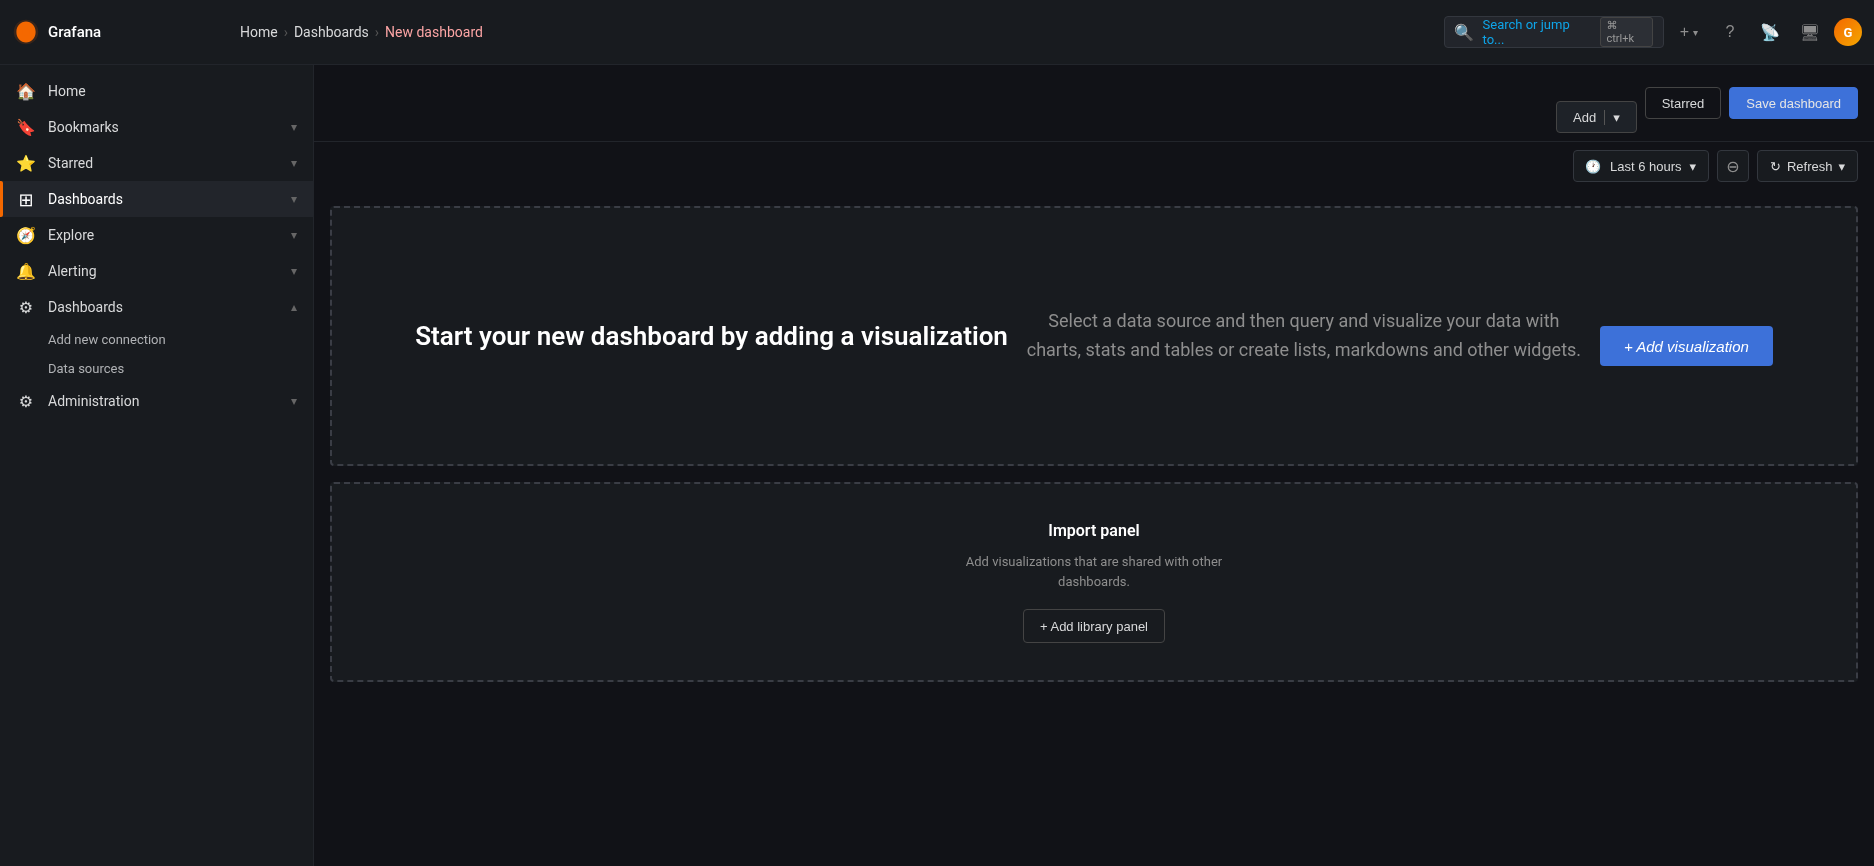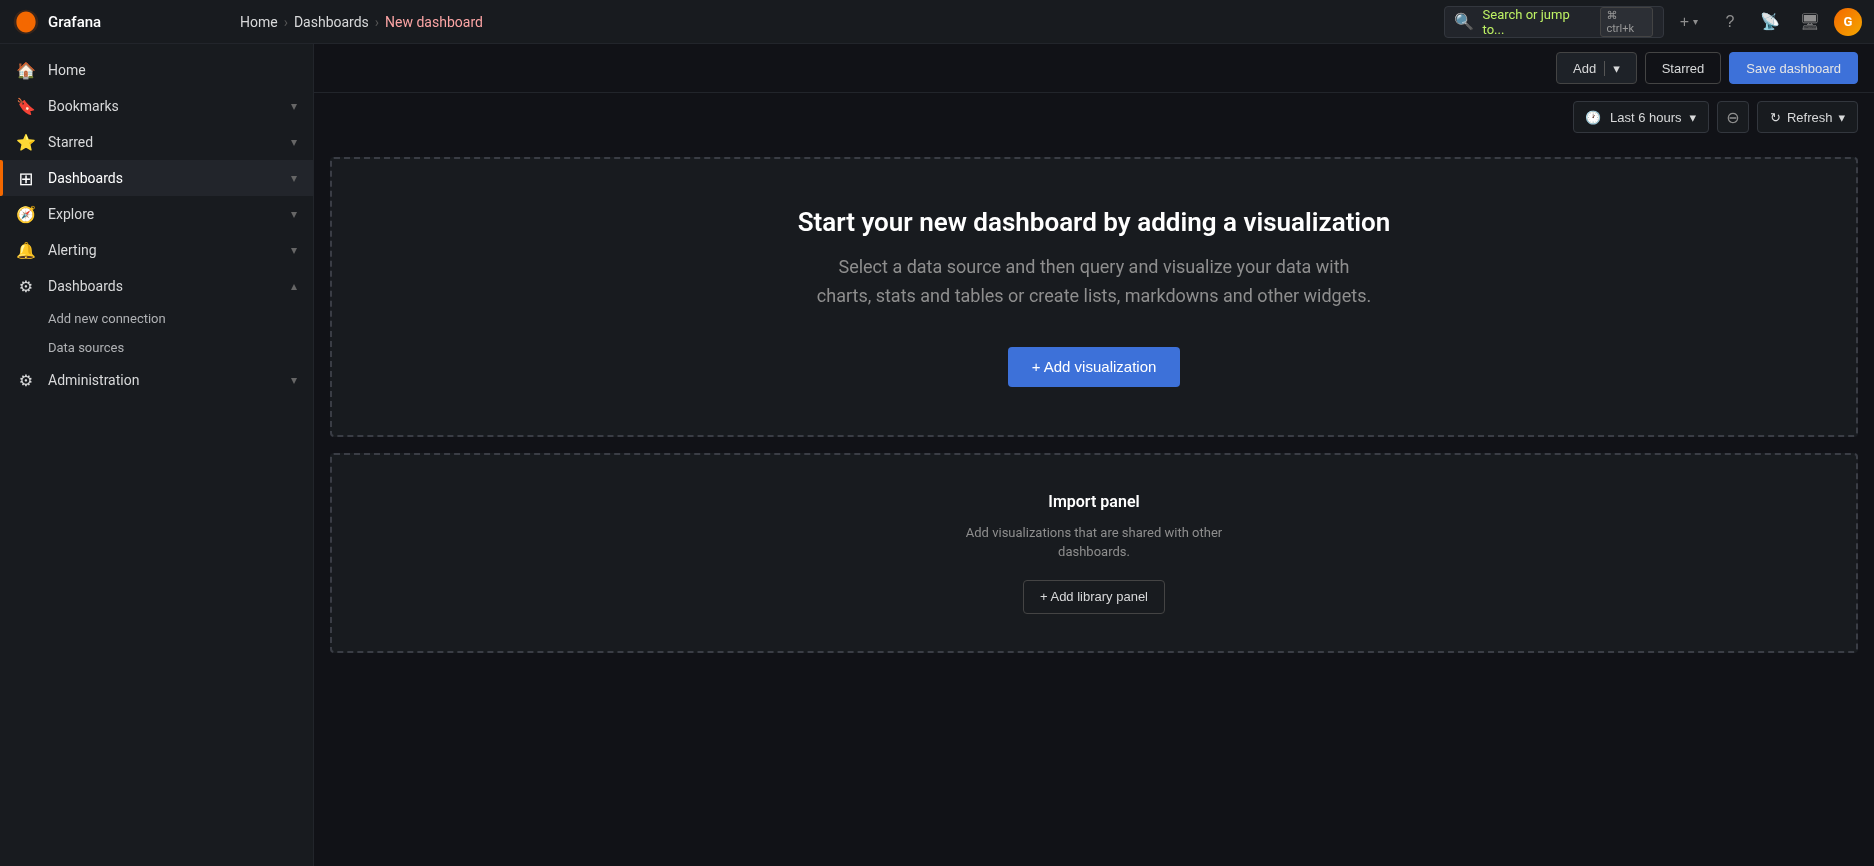--- a/index.html
+++ b/index.html
@@ -12,21 +12,21 @@
       display: flex;
       flex-direction: column;
     }
 
     
     .topnav {
       display: flex;
       align-items: center;
       background: #181b1f;
       border-bottom: 1px solid #22252b;
-      height: 44px;
+      height: 65px;
       padding: 0 12px;
       flex-shrink: 0;
       gap: 8px;
     }
     .topnav-logo {
       display: flex;
       align-items: center;
       gap: 8px;
       color: #fff;
       font-size: 15px;
@@ -67,21 +67,21 @@
       background: #22252b;
       border: 1px solid #33373e;
       border-radius: 4px;
       padding: 0 10px;
       height: 32px;
       gap: 8px;
       width: 220px;
       cursor: text;
     }
     .search-bar-text {
-      color: #bef264;
+      color: #0ea5e9;
       font-size: 13px;
     }
     .search-shortcut {
       margin-left: auto;
       display: flex;
       align-items: center;
       gap: 3px;
       color: #666;
       font-size: 11px;
     }
@@ -223,20 +223,21 @@
       border-radius: 4px;
       font-size: 13px;
       cursor: pointer;
       border: 1px solid transparent;
       font-weight: 500;
     }
     .btn-add {
       background: #1e2228;
       border-color: #444;
       color: #d8d9da;
+      margin-top: 28px;
     }
     .btn-settings {
       background: transparent;
       border-color: #444;
       color: #d8d9da;
     }
     .btn-save {
       background: #3d71d9;
       border-color: #3d71d9;
       color: #e5e5e5;
@@ -305,21 +306,21 @@
       flex-direction: column;
       gap: 16px;
     }
 
     
     .panel-main {
       border: 2px dashed #3a3d45;
       border-radius: 4px;
       background: #181b1f;
       display: flex;
-      flex-direction: column;
+      flex-direction: row;
       align-items: center;
       justify-content: center;
       padding: 48px 24px;
       text-align: center;
       gap: 16px;
       min-height: 260px;
     }
     .panel-title-large {
       font-size: 26px;
       font-weight: 600;
@@ -338,20 +339,21 @@
       background: #3d71d9;
       border: none;
       border-radius: 4px;
       padding: 8px 24px;
       height: 40px;
       font-size: 15px;
       color: #fff;
       cursor: pointer;
       font-weight: 500;
       margin-top: 20px;
+      font-style: italic;
     }
 
     .panels-row {
       display: flex;
       gap: 16px;
     }
     .panel-half {
       flex: 1;
       border: 2px dashed #3a3d45;
       border-radius: 4px;

